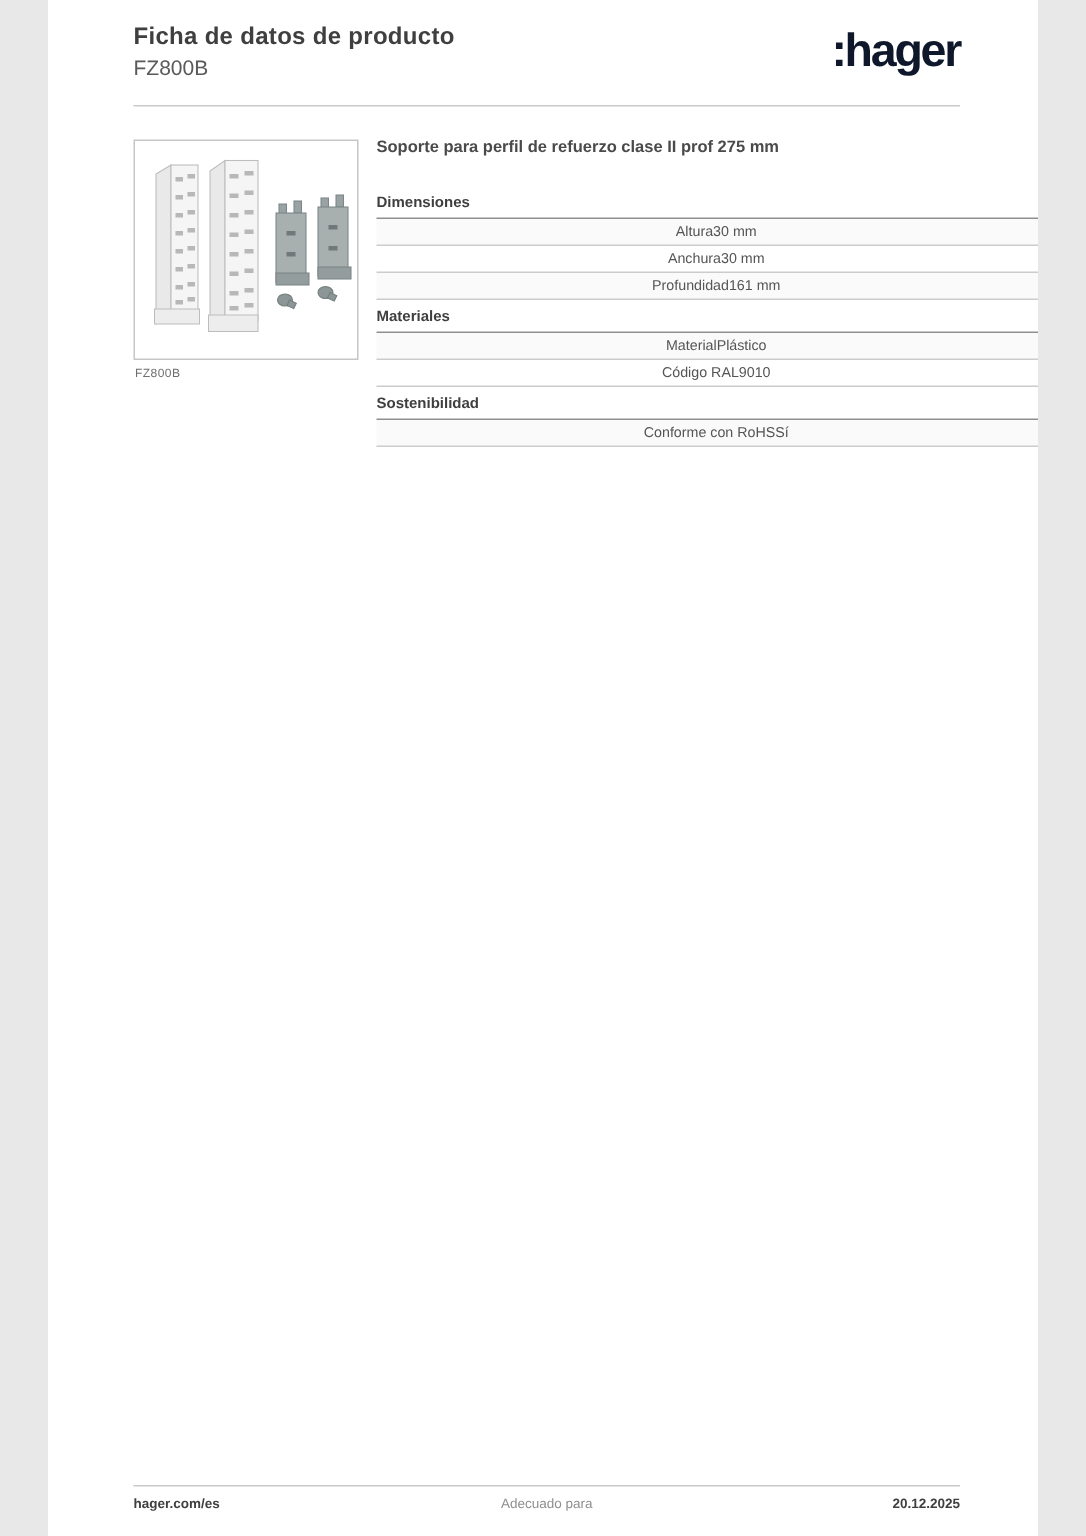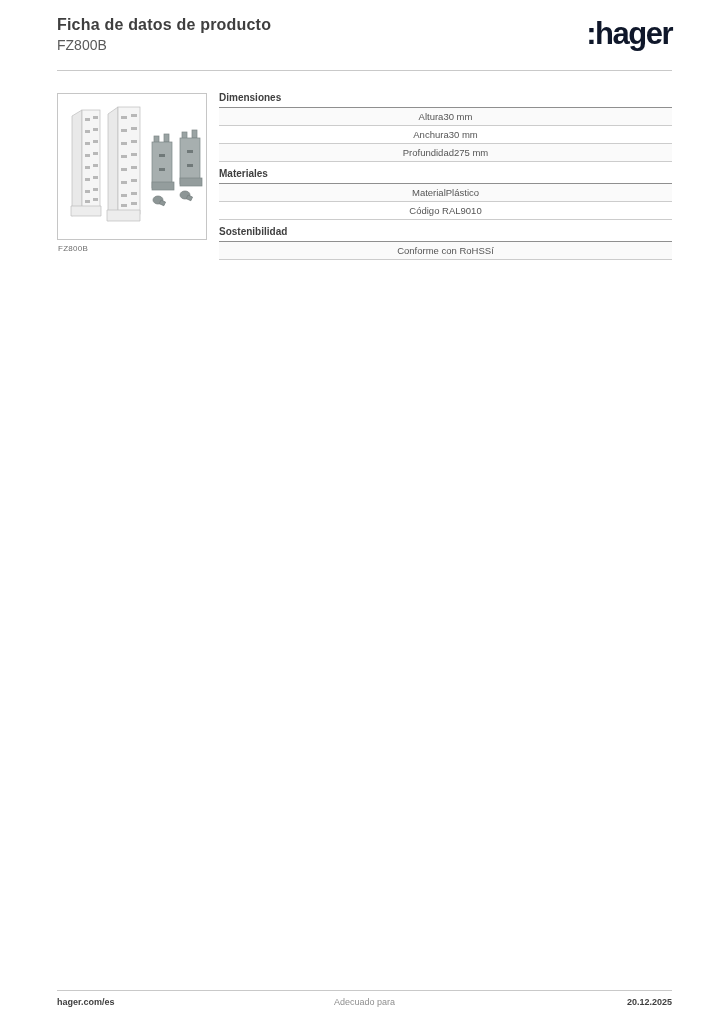--- a/index.html
+++ b/index.html
@@ -1,20 +1,20 @@
 <!DOCTYPE html>
 <html><head>
 <meta charset="utf-8">
 <style>
   * { margin: 0; padding: 0; box-sizing: border-box; }
   html, body { background: #e8e8e8; }
   body { font-family: "Liberation Sans", sans-serif; }
   .page {
     position: relative;
-    width: 724px;
+    width: 660px;
     height: 1024px;
     background: #ffffff;
     margin: 0 auto;
     overflow: hidden;
     text-decoration: underline;
   }
   
   .header {
     position: absolute;
     left: 57px;
@@ -219,34 +219,35 @@
         <ellipse cx="100" cy="106" rx="5" ry="4"></ellipse>
         <rect x="103" y="106" width="5" height="4" transform="rotate(25 103 106)"></rect>
         <ellipse cx="127" cy="101" rx="5" ry="4"></ellipse>
         <rect x="130" y="101" width="5" height="4" transform="rotate(25 130 101)"></rect>
       </g>
     </svg>
   </div>
   <div class="image-caption">FZ800B</div>
 
   <div class="right-col">
+    <div class="description">Soporte para perfil de refuerzo clase II prof 275 mm</div>
 
     <div class="section">
       <div class="section-title">Dimensiones</div>
       <div class="trow">
         <span class="tlabel">Altura</span>
         <span class="tvalue">30 mm</span>
       </div>
       <div class="trow">
         <span class="tlabel">Anchura</span>
         <span class="tvalue">30 mm</span>
       </div>
       <div class="trow">
         <span class="tlabel">Profundidad</span>
-        <span class="tvalue">275 mm</span>
+        <span class="tvalue">161 mm</span>
       </div>
     </div>
 
     <div class="section">
       <div class="section-title">Materiales</div>
       <div class="trow">
         <span class="tlabel">Material</span>
         <span class="tvalue">Plástico</span>
       </div>
       <div class="trow">

